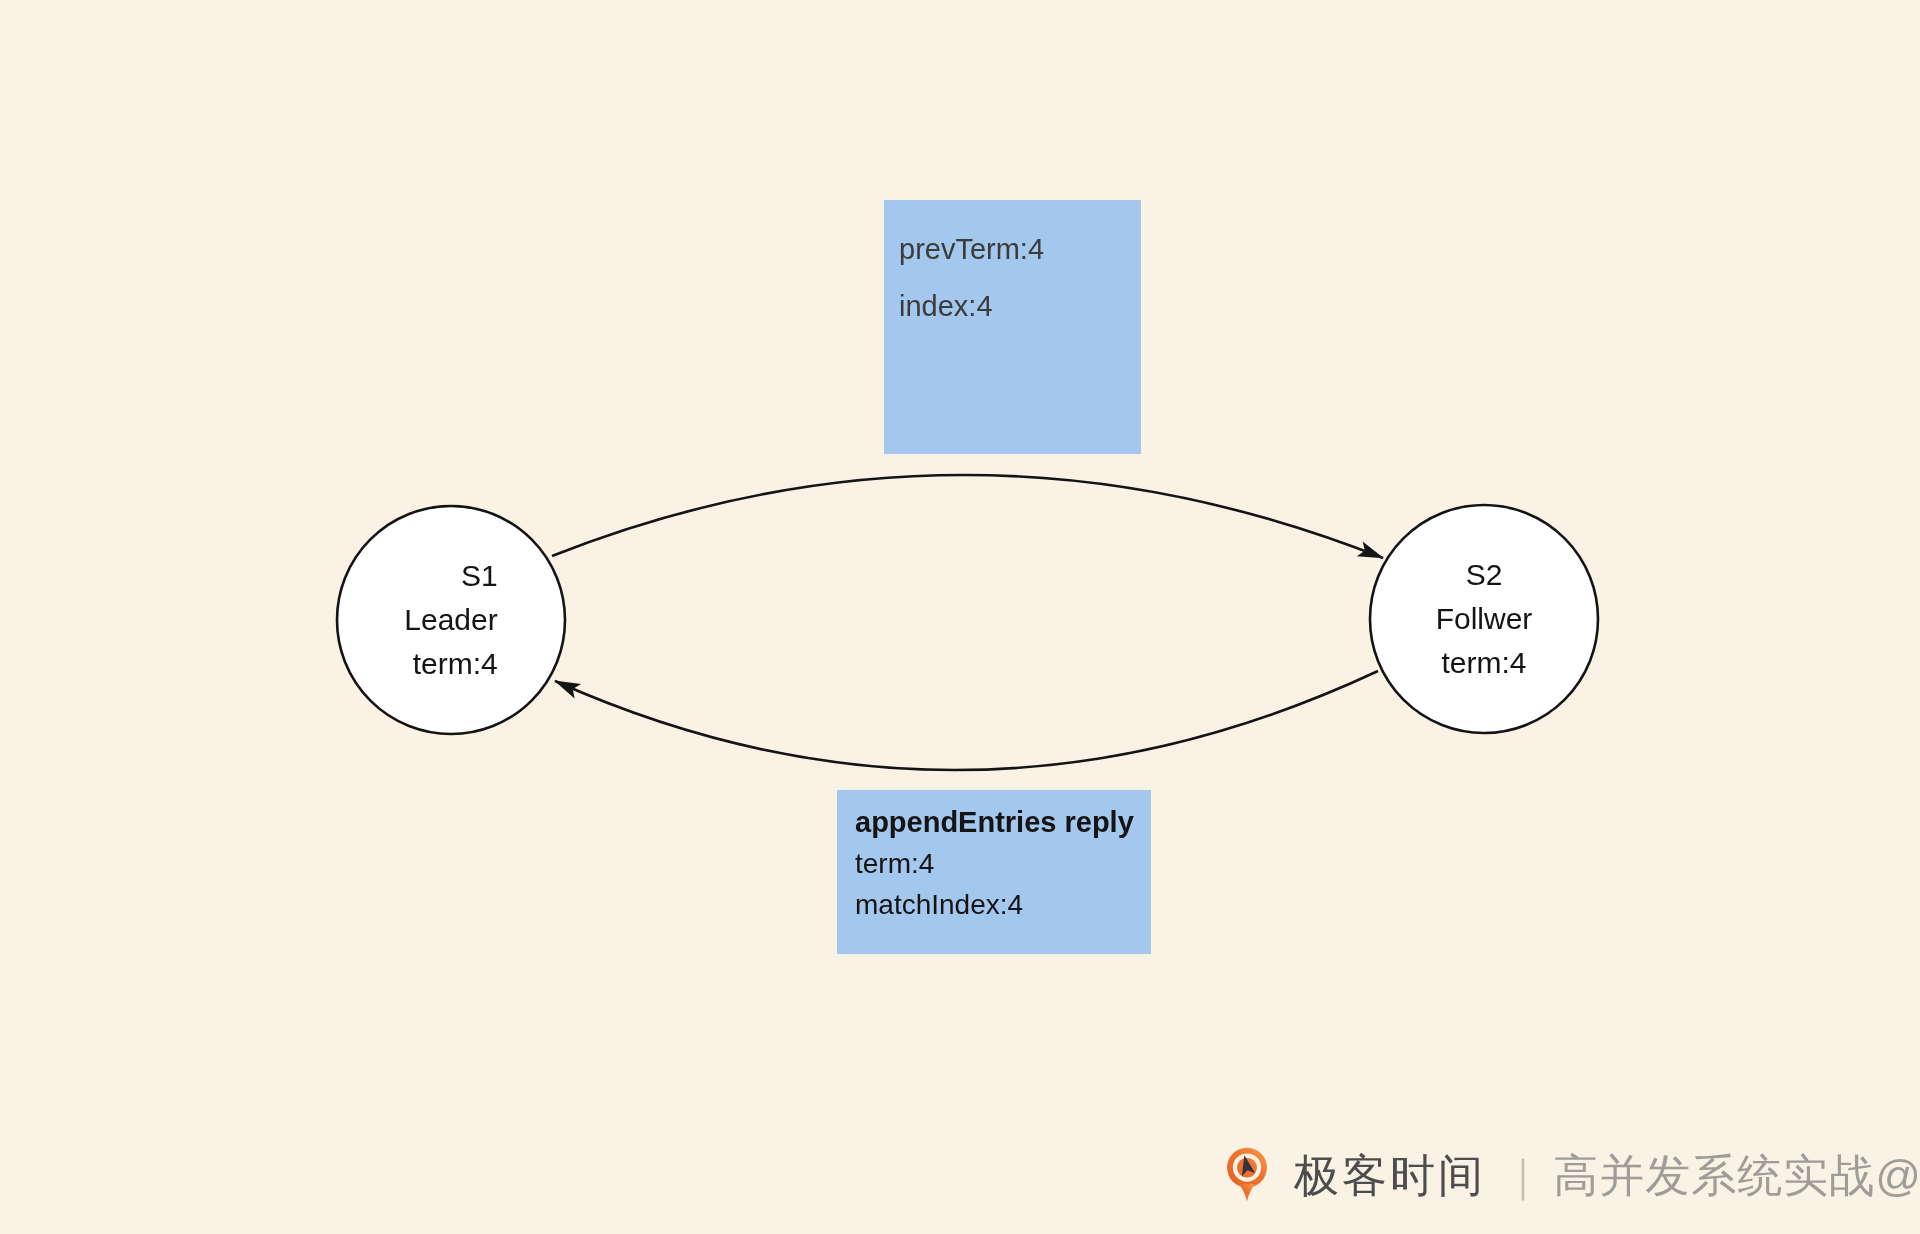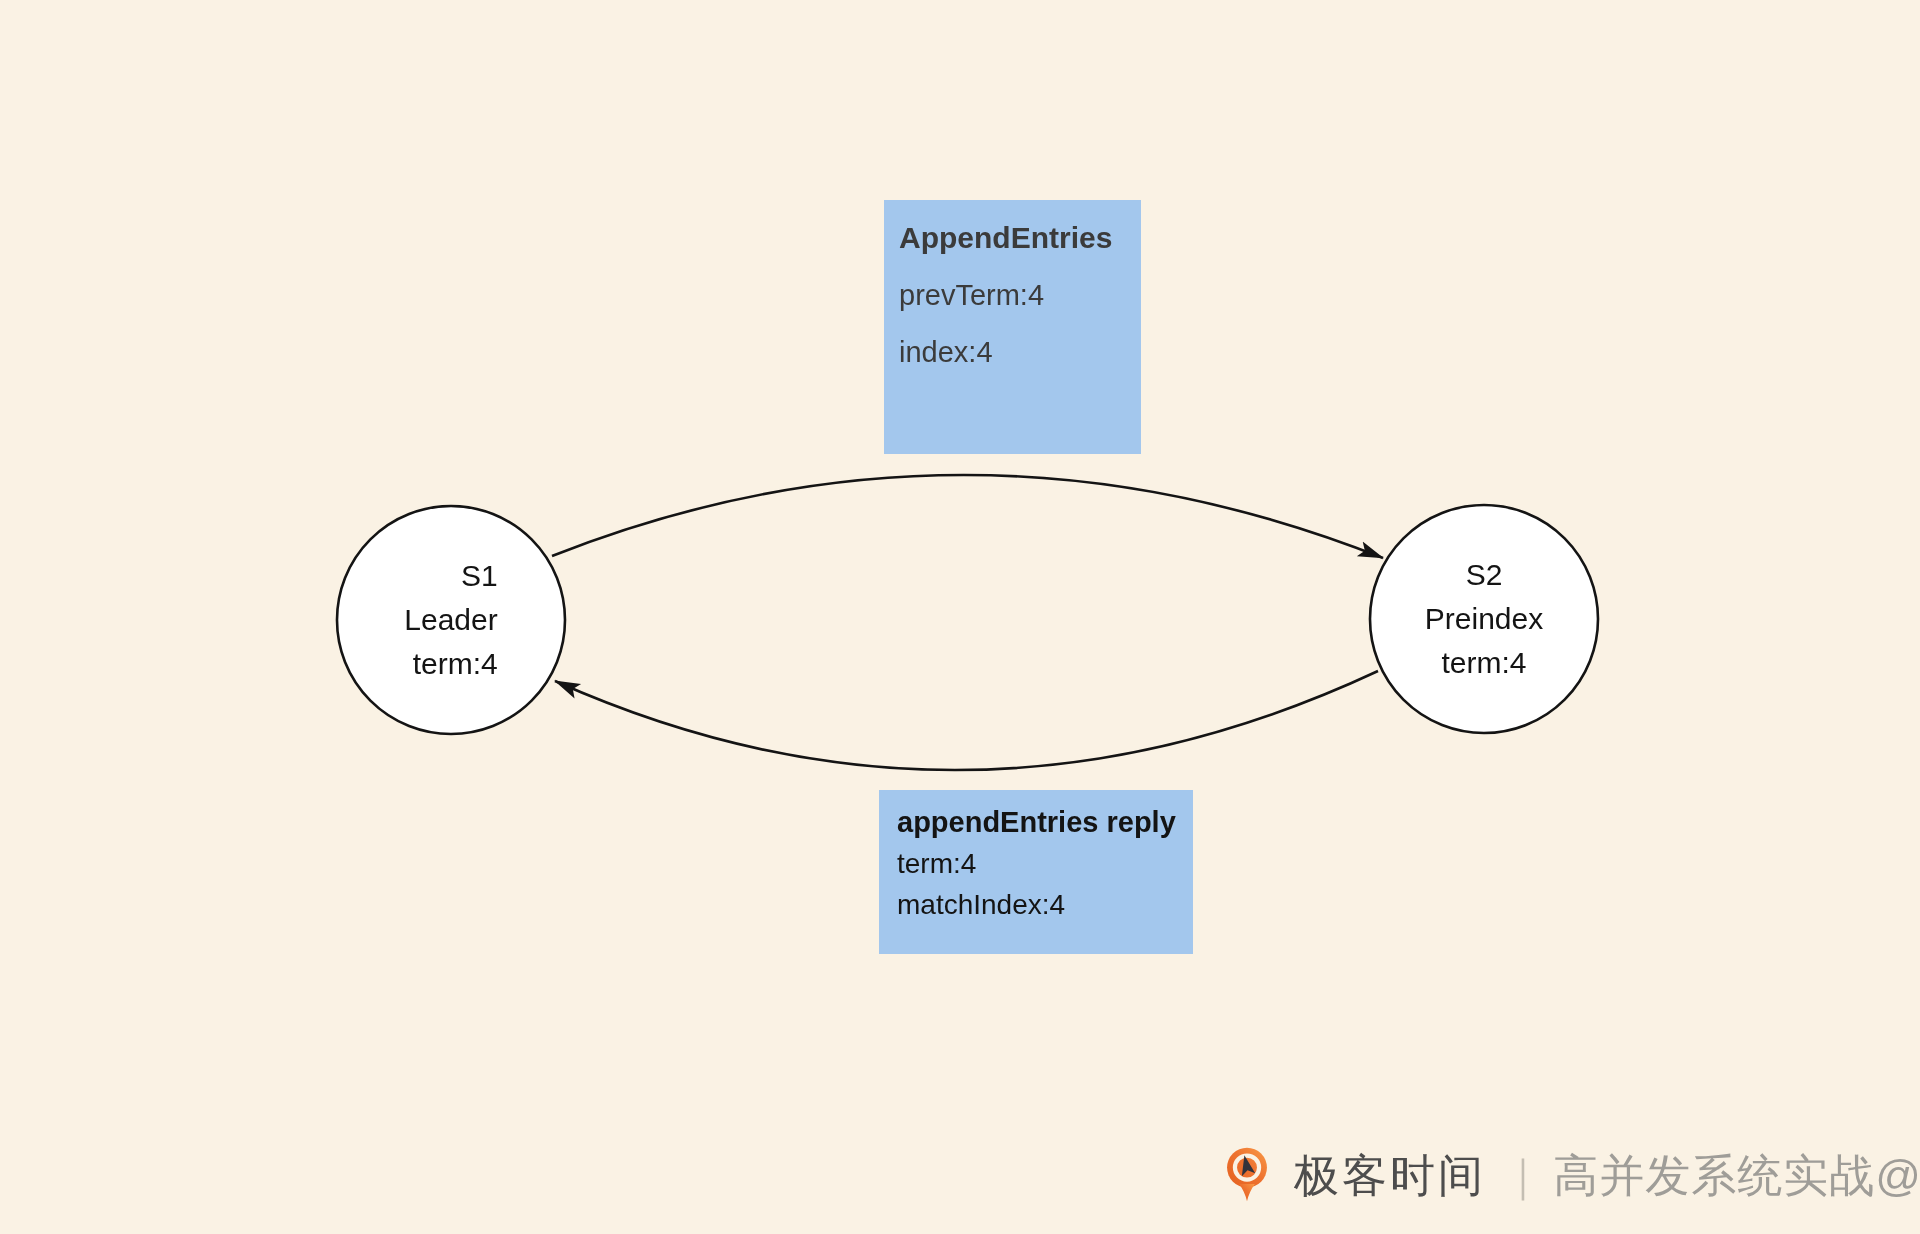--- a/index.html
+++ b/index.html
@@ -44,21 +44,20 @@
     color: #3b3b3b;
   }
   .msg-box.request .msg-title { font-size: 30px; font-weight: bold; line-height: 46px; }
   .msg-box.request .msg-line  { font-size: 29px; line-height: 45px; margin-top: 12px; }
 
   .msg-box.reply {
     left: 837px; top: 790px;
     width: 314px; height: 164px;
     padding: 11px 16px 0 18px;
     color: #141414;
-    margin-left: 42px;
   }
   .msg-box.reply .msg-title { font-size: 29px; font-weight: bold; line-height: 42px; }
   .msg-box.reply .msg-line  { font-size: 28px; line-height: 41px; }
 
   .watermark {
     position: absolute;
     left: 1226px; top: 1144px;
     height: 64px;
     display: flex;
     align-items: center;
@@ -100,26 +99,25 @@
   </svg>
 
   <div class="node-label" style="left:451px; top:620px;text-align:right;">
     <div>S1</div>
     <div>Leader</div>
     <div>term:4</div>
   </div>
 
   <div class="node-label" style="left:1484px; top:619px;">
     <div>S2</div>
-    <div>Preindex</div>
+    <div>Follwer</div>
     <div>term:4</div>
   </div>
 
   <div class="msg-box request">
-    <div class="msg-title">AppendEntries</div>
     <div class="msg-line">prevTerm:4</div>
     <div class="msg-line">index:4</div>
   </div>
 
   <div class="msg-box reply">
     <div class="msg-title">appendEntries reply</div>
     <div class="msg-line">term:4</div>
     <div class="msg-line">matchIndex:4</div>
   </div>
 

